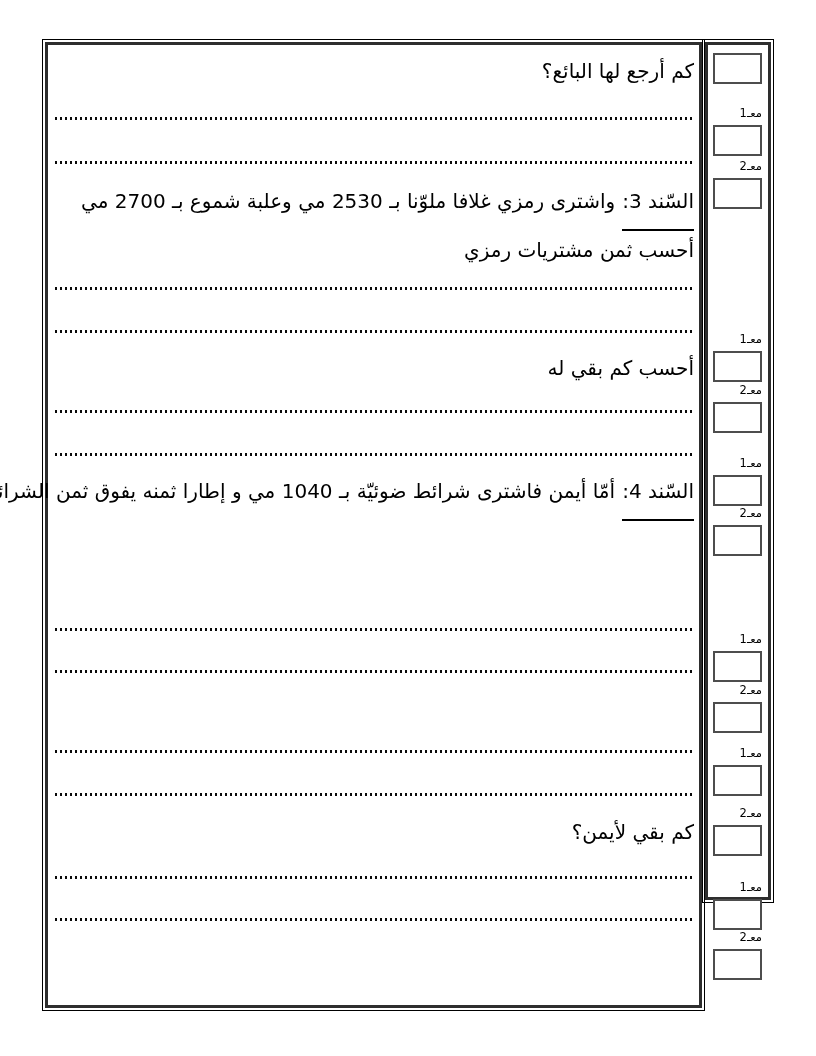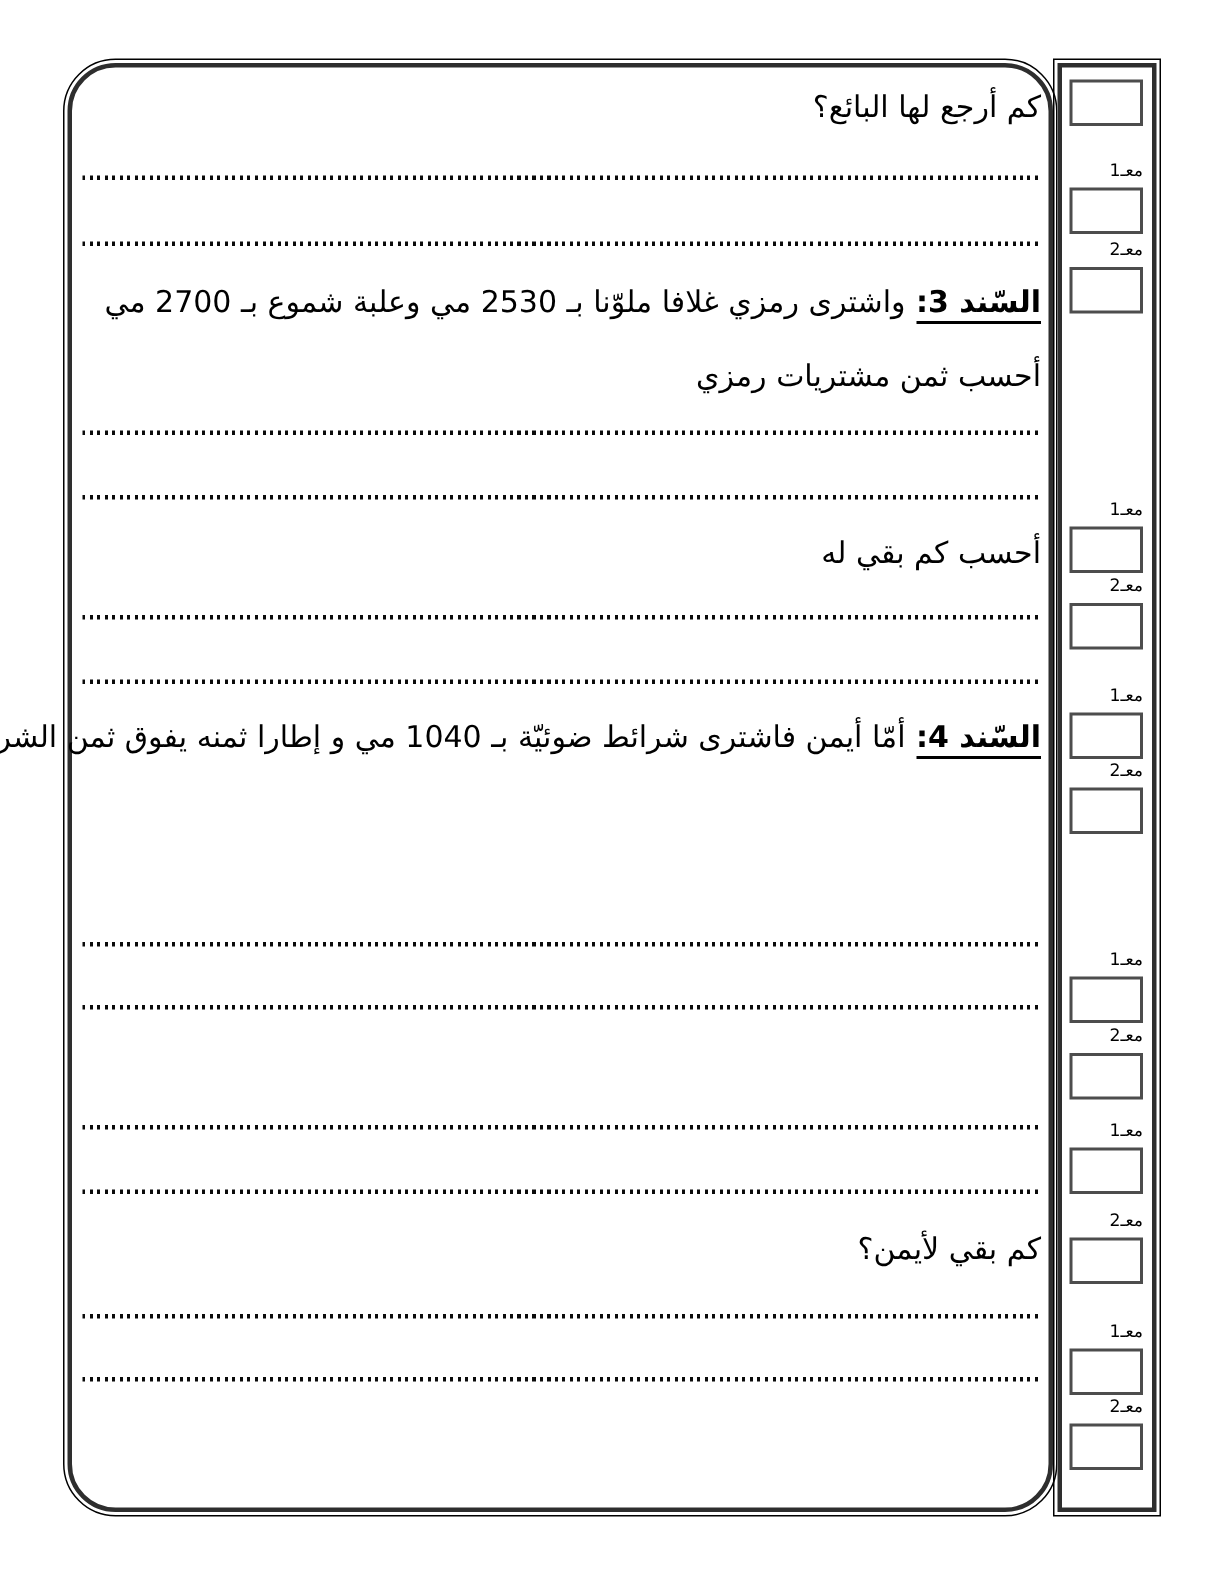--- a/index.html
+++ b/index.html
@@ -24,43 +24,42 @@
     background: #ffffff;
     border: 3px solid #2e2e2e;
     outline: 1px solid #000;
     outline-offset: 2px;
     box-sizing: border-box;
   }
   .main-frame {
     left: 45px; top: 42px;
     width: 657px; height: 966px;
     direction: rtl;
-    border-radius: 32px;
   }
   .side-frame {
     left: 705px; top: 42px;
-    width: 66px; height: 966px;
+    width: 66px; height: 858px;
     direction: rtl;
   }
   .line {
     position: absolute;
     right: 0;
     left: 0;
     padding-right: 5px;
     padding-left: 5px;
     font-size: 20px;
     line-height: 30px;
     text-align: right;
     white-space: nowrap;
     direction: rtl;
   }
   .ex-title {
-    font-weight: bold;
+    font-weight: normal;
     border-bottom: 2px solid #000;
-    padding-bottom: 1px;
+    padding-bottom: 16px;
     margin-left: 7px;
   }
   .dots {
     position: absolute;
     left: 7px;
     right: 7px;
     height: 3px;
     background: repeating-linear-gradient(to left, #0a0a0a 0px, #0a0a0a 2px, transparent 2px, transparent 5px);
   }
   .crit-label {

